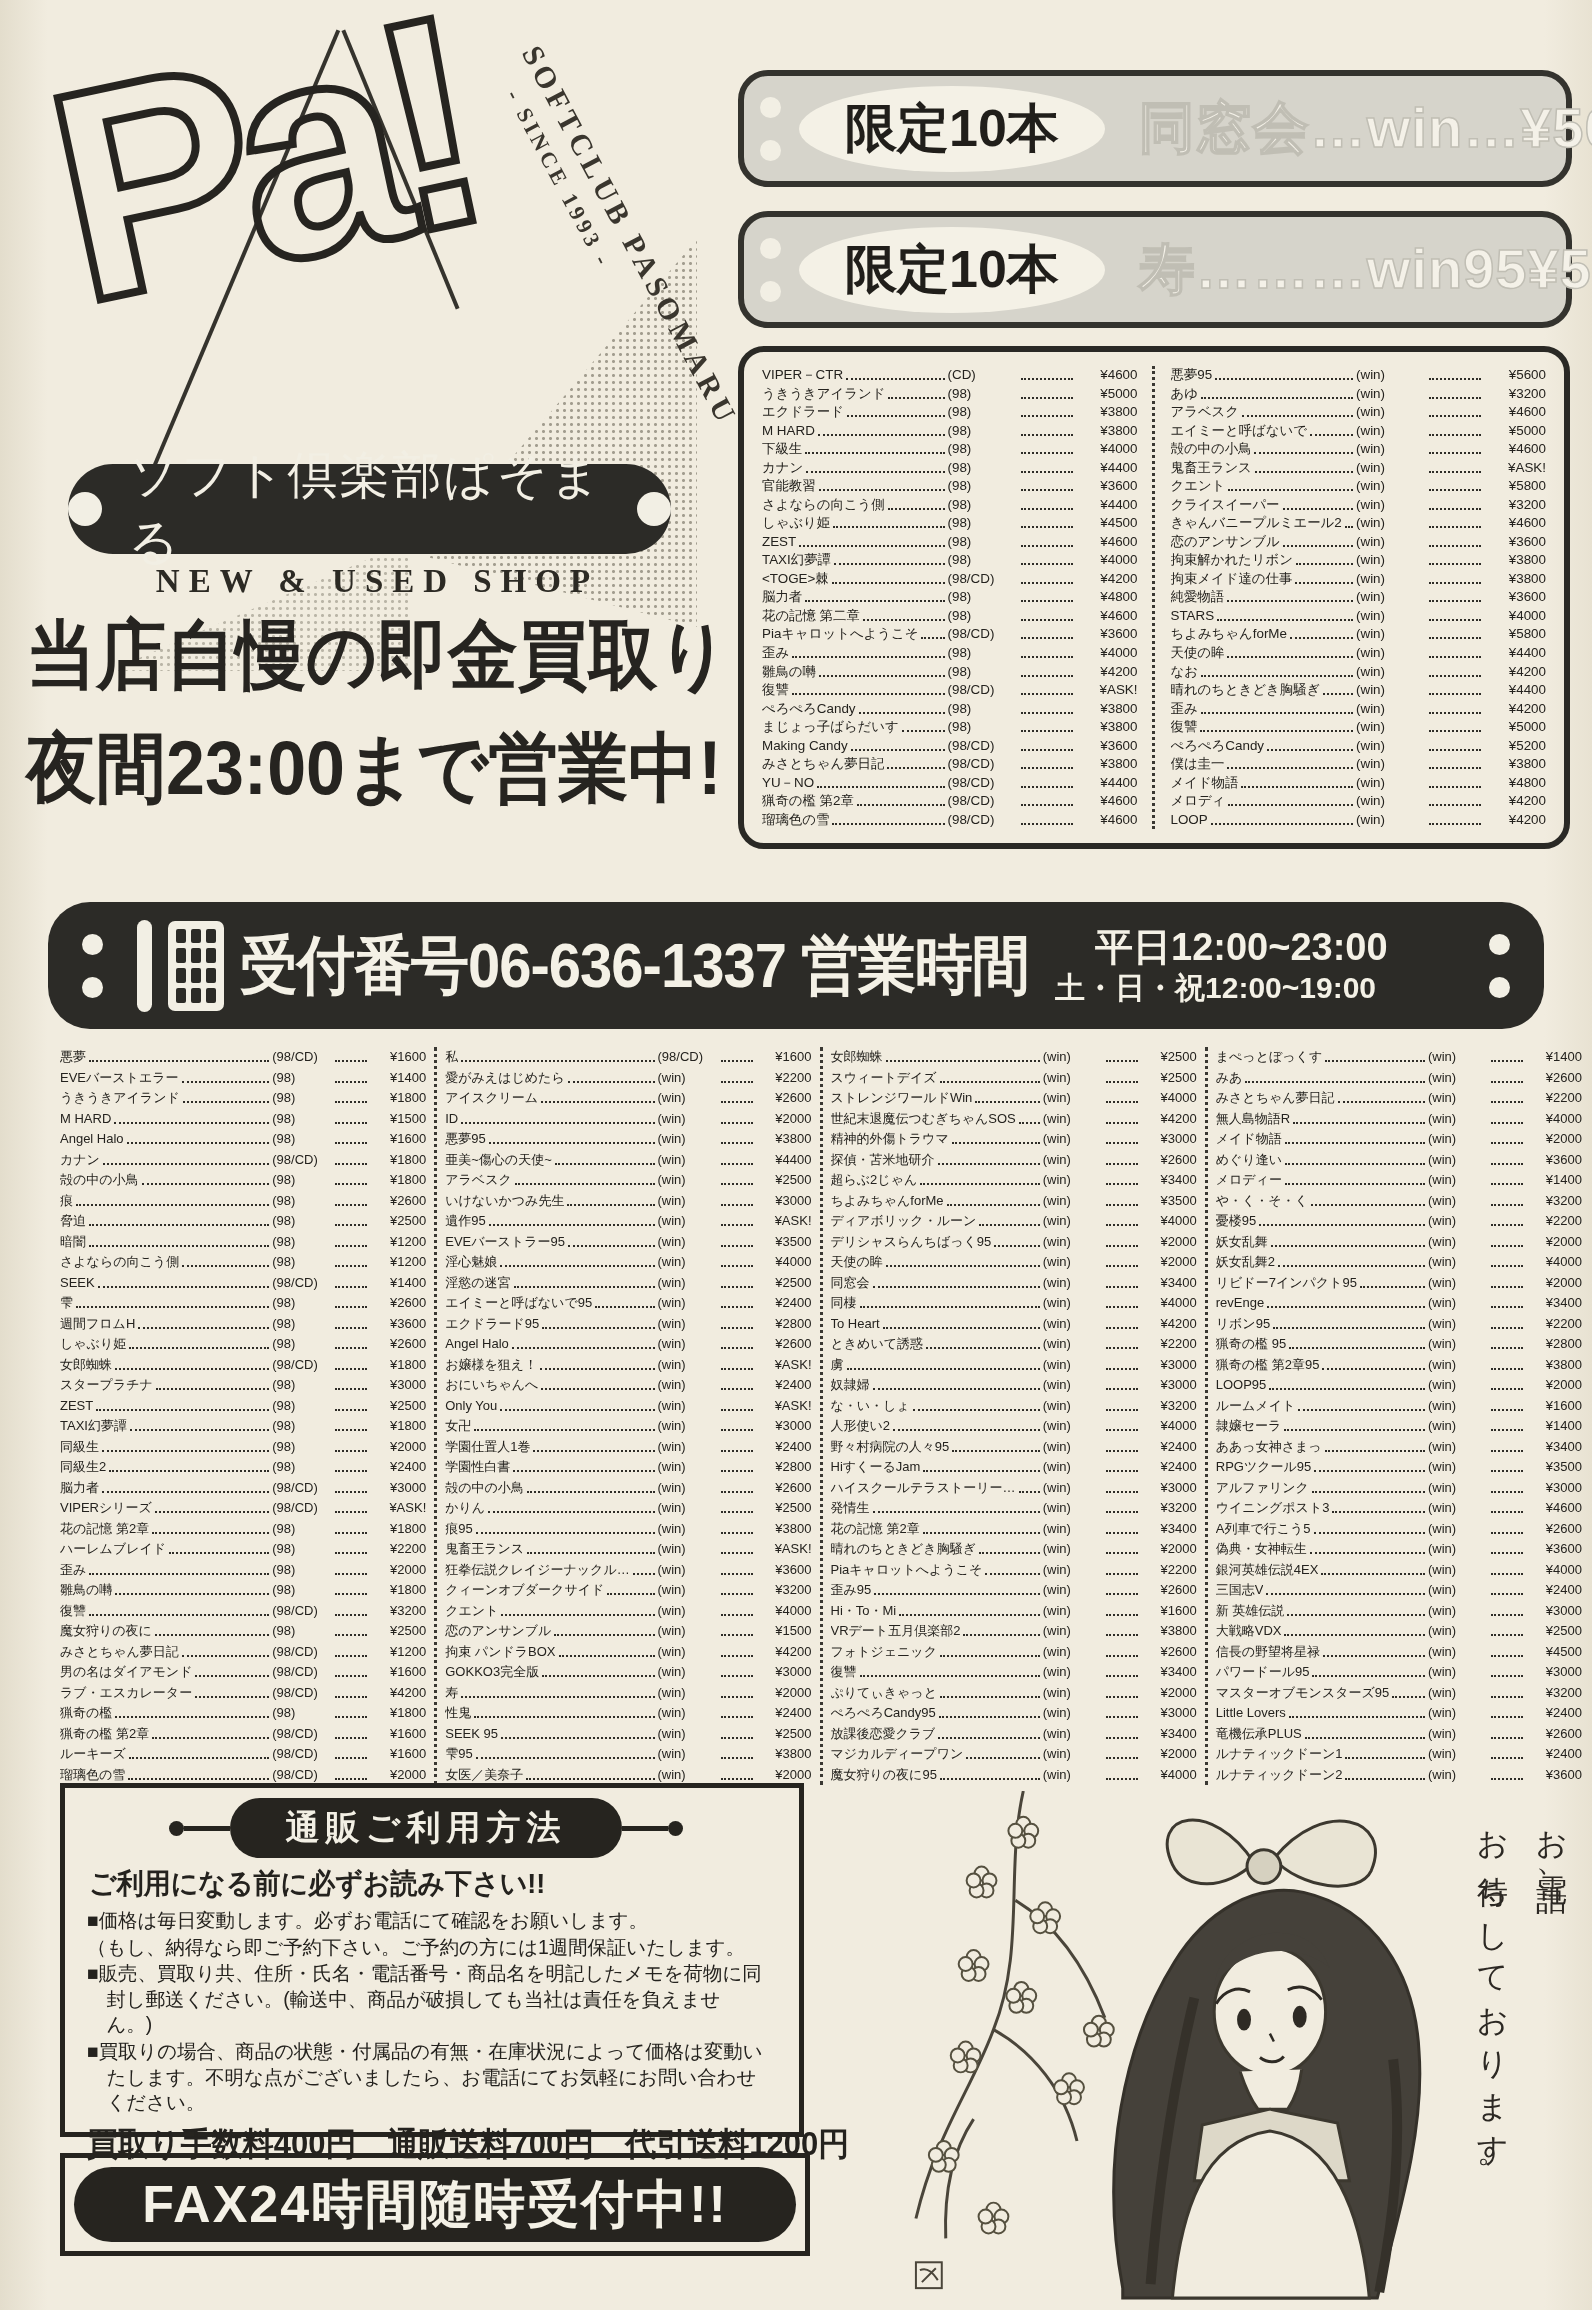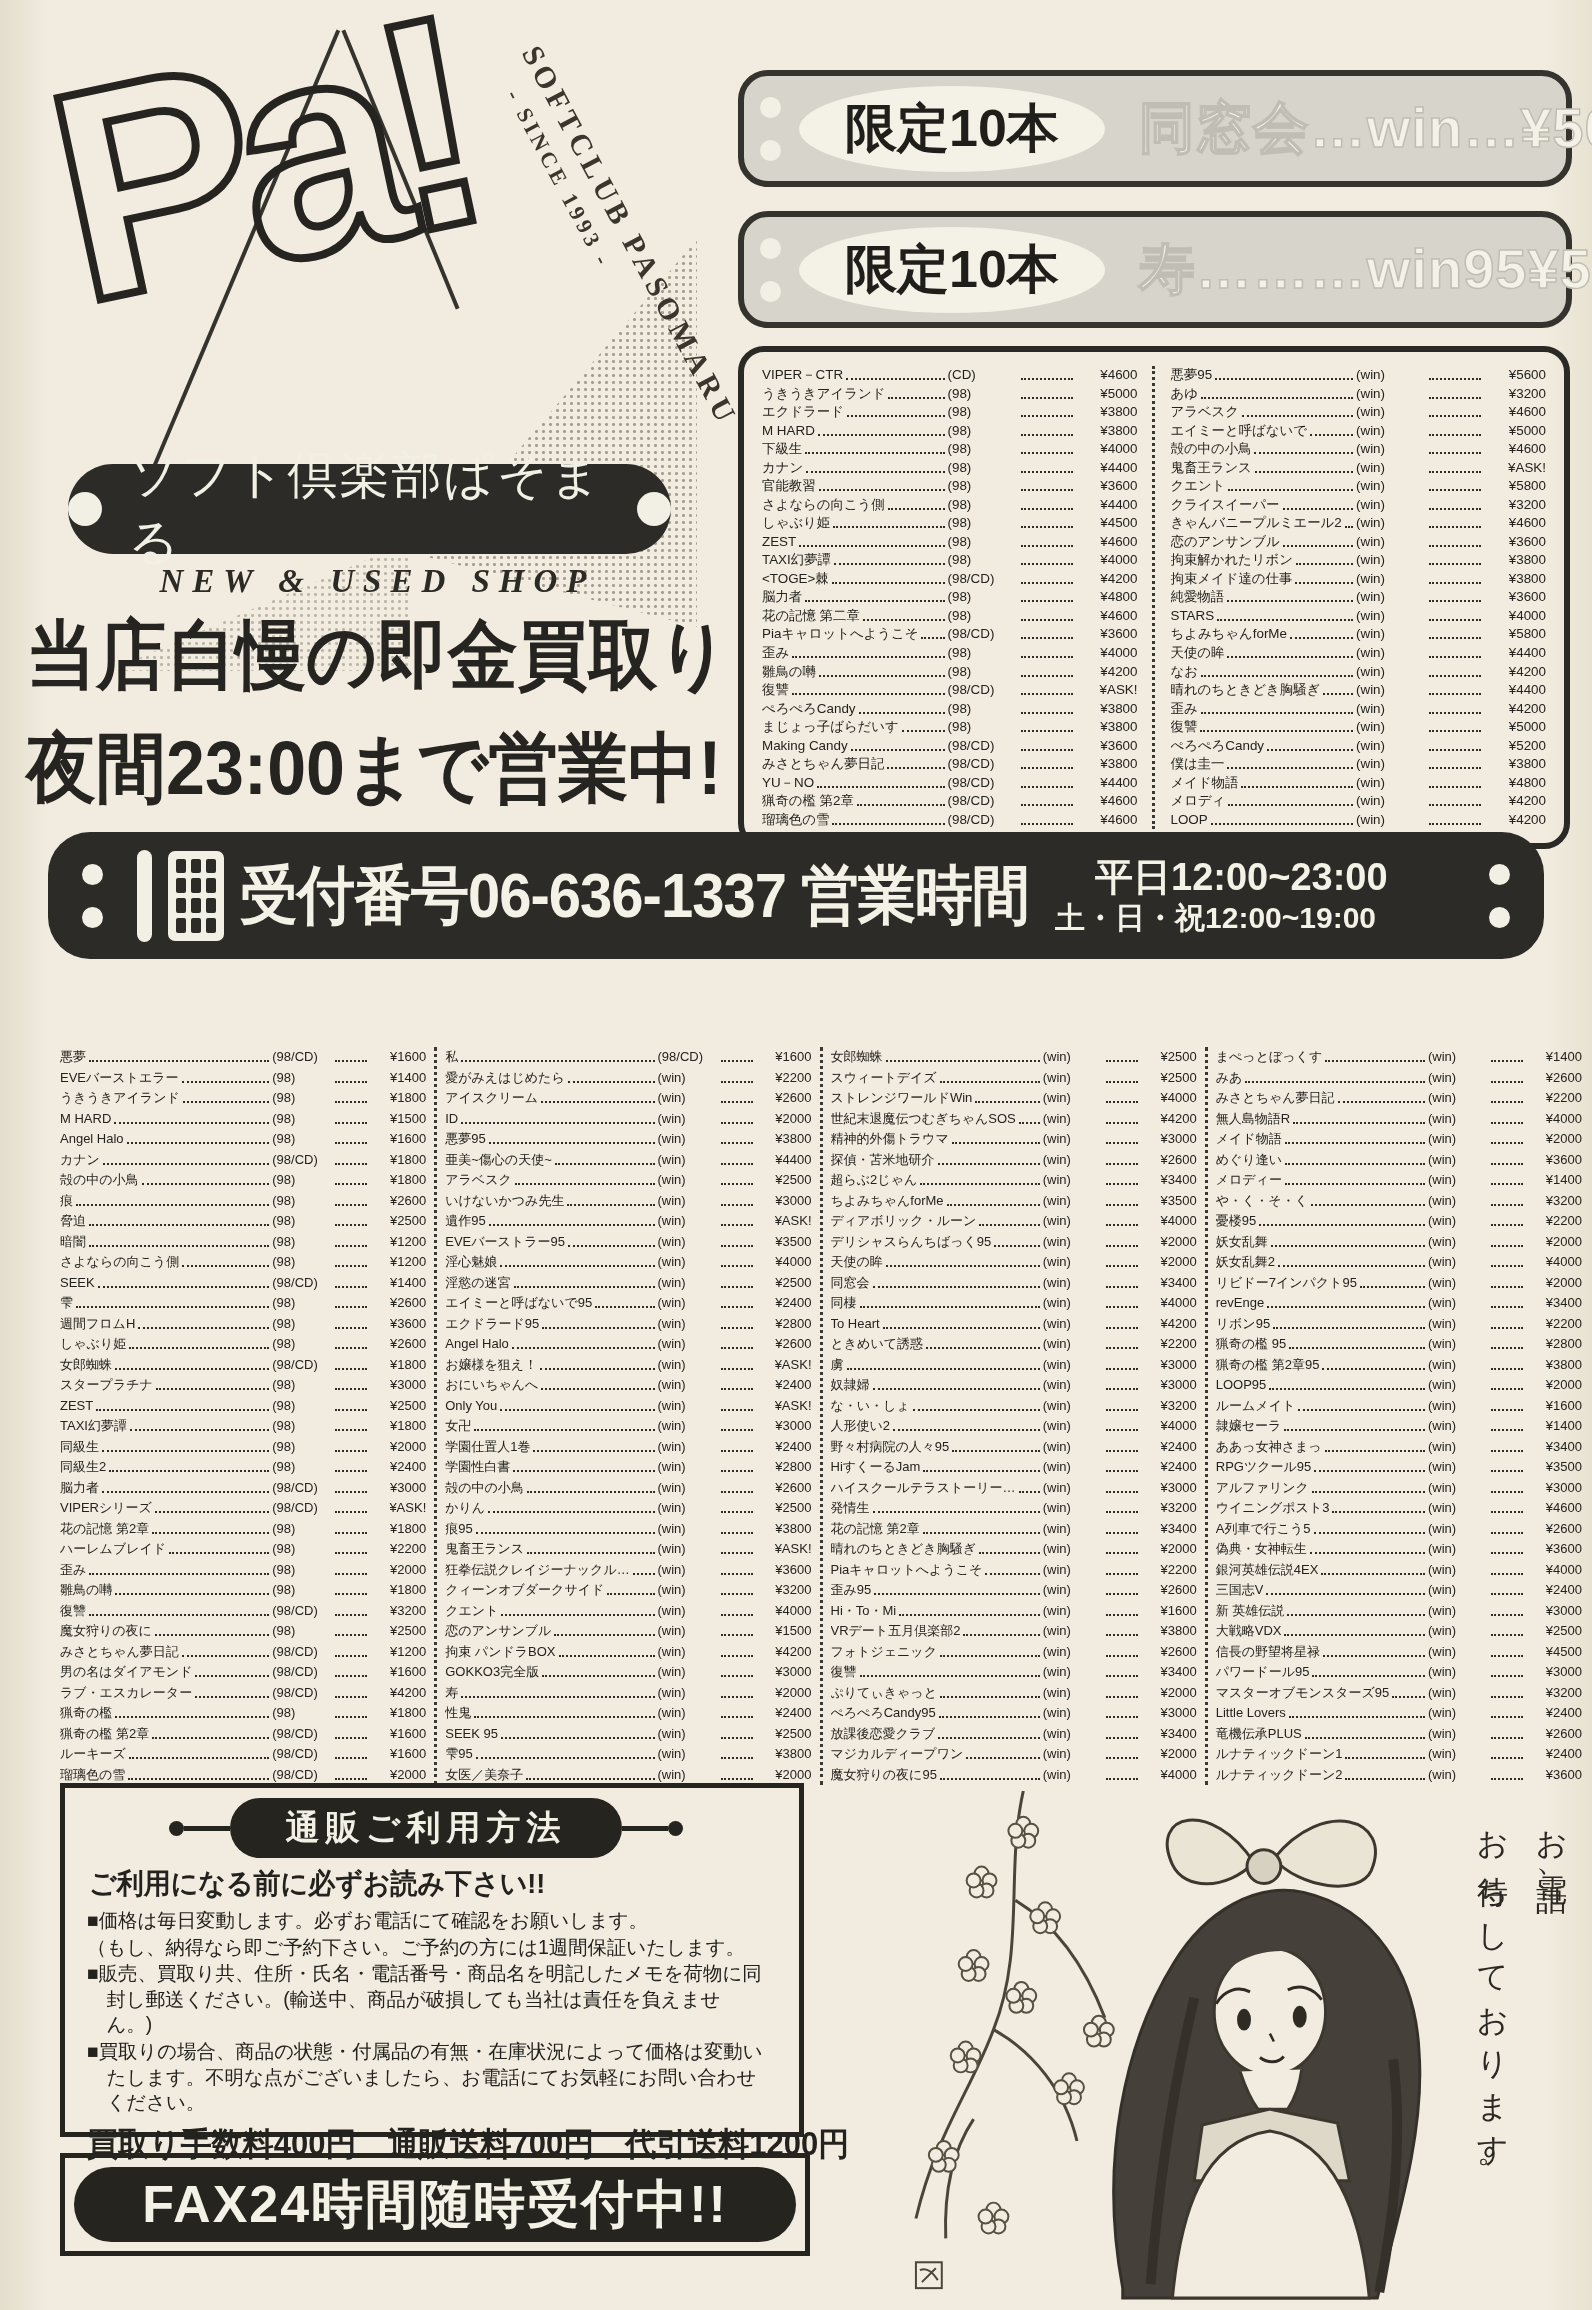--- a/index.html
+++ b/index.html
@@ -16,21 +16,21 @@
            transform:rotate(-12deg);color:rgba(0,0,0,0);-webkit-text-stroke:8px #262420;letter-spacing:-18px;}
   #softclub{left:545px;top:40px;transform:rotate(62deg);transform-origin:left top;
             font-family:"Liberation Serif",serif;font-weight:bold;color:#3a362e;white-space:nowrap;}
   #softclub .l1{font-size:30px;letter-spacing:5px;}
   #softclub .l2{font-size:22px;letter-spacing:4px;margin:6px 0 0 30px;}
   #shop-pill{left:68px;top:464px;width:603px;height:90px;background:#2c2b27;border-radius:48px;
              display:flex;align-items:center;justify-content:center;gap:26px;}
   #shop-pill .pill-label{color:#f2efe4;font-size:50px;font-weight:400;letter-spacing:2px;}
   .pill-dot{width:34px;height:34px;border-radius:50%;background:#f2efe4;flex:0 0 auto;}
   #new-used{left:119px;top:563px;width:517px;text-align:center;font-family:"Liberation Serif",serif;
-            font-weight:bold;font-size:33px;letter-spacing:9px;color:#2c2a24;font-style:italic;}
+            font-weight:bold;font-size:33px;letter-spacing:9px;color:#2c2a24;}
   .headline{left:26px;width:720px;font-size:70px;font-weight:900;letter-spacing:0;
             color:#262420;transform:scaleY(1.08);white-space:nowrap;}
   #headline1{top:609px;} #headline2{top:722px;}
 
   
   .banner{left:738px;width:834px;height:117px;background:#d6d4cb;border:6px solid #34332e;border-radius:30px;
           display:flex;align-items:center;box-sizing:border-box;padding:0 10px 0 16px;}
   #banner1{top:70px;} #banner2{top:211px;}
   .dotcol{display:flex;flex-direction:column;gap:22px;margin-right:18px;}
   .wdot{width:21px;height:21px;border-radius:50%;background:#f2efe4;}
@@ -53,21 +53,21 @@
 
   #lower-list{left:52px;top:1047px;width:1538px;height:738px;display:flex;box-sizing:border-box;}
   #lower-list .pcol{padding:0 8px;}
   #lower-list .pcol + .pcol{border-left:3px dotted #3a3832;}
   #lower-list .prow{font-size:13px;}
   #lower-list .pplat{flex:0 0 60px;}
   #lower-list .pprice{flex:0 0 56px;}
   #lower-list .lead2{flex:0 0 32px;}
 
   
-  #phone-bar{left:48px;top:832px;width:1496px;height:127px;background:#2c2b27;border-radius:42px;
+  #phone-bar{left:48px;top:902px;width:1496px;height:127px;background:#2c2b27;border-radius:42px;
              display:flex;align-items:center;box-sizing:border-box;padding:0 34px;gap:16px;}
   .handset{width:15px;height:92px;background:#f2efe4;border-radius:8px;}
   .keypad{width:56px;height:90px;background:#f2efe4;border-radius:7px;display:grid;
           grid-template-columns:repeat(3,1fr);gap:5px;padding:8px;box-sizing:border-box;}
   .keypad i{background:#2c2b27;border-radius:2px;}
   #phone-label{color:#f4f1e6;font-size:58px;font-weight:900;letter-spacing:-1px;white-space:nowrap;transform:scaleY(1.1);}
   #hours{color:#f4f1e6;font-weight:900;line-height:1.18;margin-left:10px;white-space:nowrap;}
   #hours .h1{font-size:38px;margin-left:40px;} #hours .h2{font-size:30px;}
   #phone-bar .dotcol.right{margin-left:auto;margin-right:0;}
 

